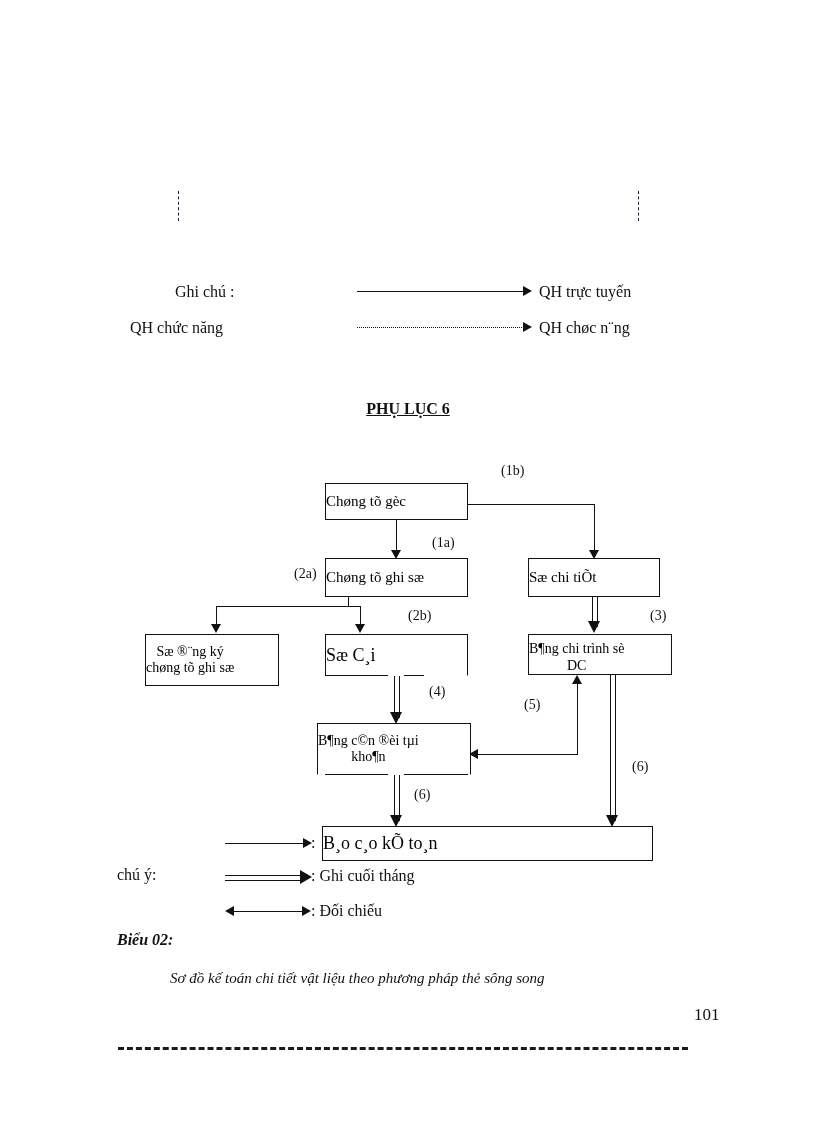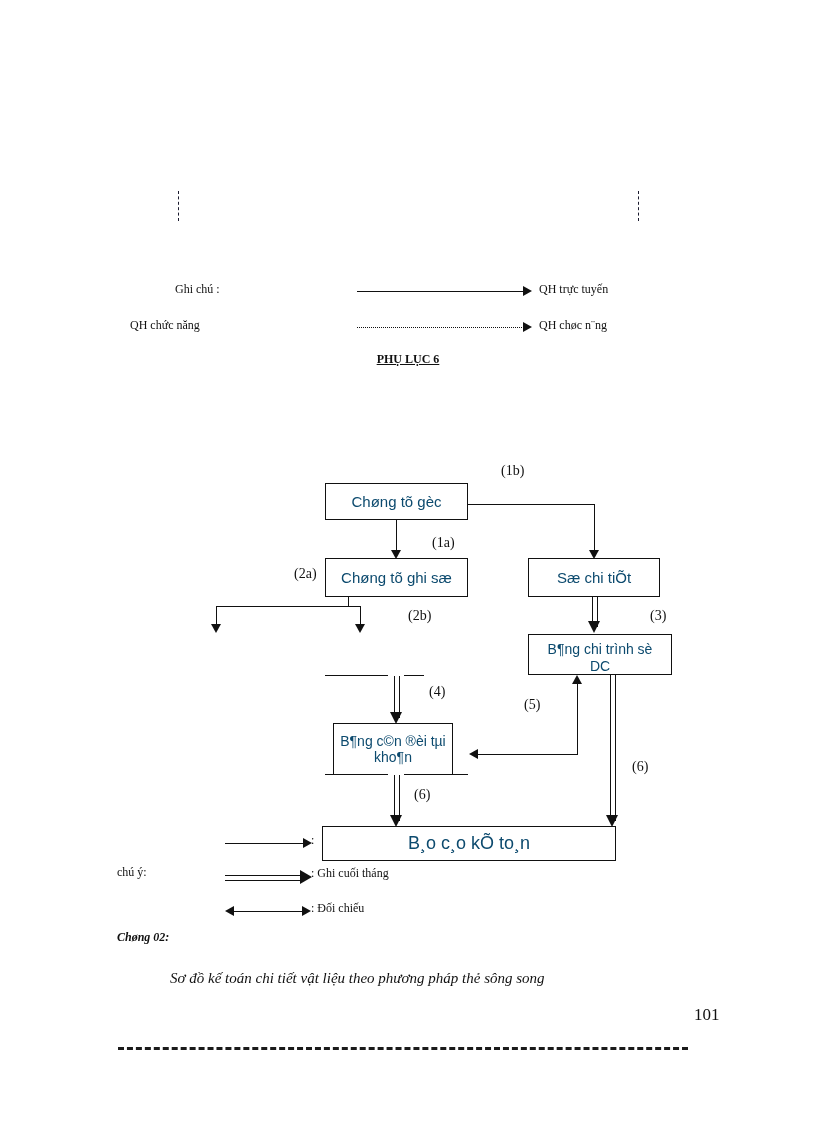--- a/index.html
+++ b/index.html
@@ -21,26 +21,26 @@
   }
   .abs { position: absolute; }
 
   
   .txt {
     font-family: "Liberation Serif", "DejaVu Serif", serif;
     color: #111111;
     white-space: nowrap;
     line-height: 1.1;
   }
-  .t16 { font-size: 12px; }
+  .t16 { font-size: 16px; }
   .t15 { font-size: 15px; }
   .t14 { font-size: 14px; }
   .bold { font-weight: bold; }
   .ital { font-style: italic; }
-  .ul { text-decoration: underline; }
+  .ul { text-decoration: underline; margin-top: 47px; }
   .center { text-align: center; }
 
   
   .cropmark {
     width: 0px;
     border-left: 1px dashed #1a1a2e;
     height: 30px;
   }
 
   
@@ -104,24 +104,24 @@
     border-top: 1.2px solid #111;
   }
 
   
   .fbox {
     border: 1.4px solid #111;
     background: #ffffff;
     box-sizing: border-box;
     display: flex;
     align-items: center;
-    justify-content: center;
+    justify-content: flex-start;
     text-align: center;
-    font-family: Liberation Sans, sans-serif;
-    color: #0c4a6e;
+    font-family: Liberation Serif, serif;
+    color: #000000;
     overflow: hidden;
   }
   .fbox .lbl { line-height: 1.15; }
 
   
   .fbox.gap-br { border-bottom-color: transparent; }
   .gapline {
     height: 0;
     border-top: 1.4px solid #111;
   }
@@ -200,58 +200,67 @@
   </div>
 
   <div class="abs fbox" style="left:325px; top:558px; width:143px; height:39px;">
     <span class="lbl t15">Chøng tõ ghi sæ</span>
   </div>
 
   <div class="abs fbox" style="left:528px; top:558px; width:132px; height:39px;">
     <span class="lbl t15">Sæ chi tiÕt</span>
   </div>
 
-
+  <div class="abs fbox" style="left:145px; top:634px; width:134px; height:52px;">
+    <div>
+      <div class="lbl t14">Sæ ®¨ng ký</div>
+      <div class="lbl t14">chøng tõ ghi sæ</div>
+    </div>
+  </div>
+
+  <div class="abs fbox gap-br" style="left:325px; top:634px; width:143px; height:42px;">
+    <span class="lbl t17" style="font-size:18px;">Sæ C¸i</span>
+  </div>
   <div class="abs gapline" style="left:325px; top:675px; width:63px;"></div>
   <div class="abs gapline" style="left:404px; top:675px; width:20px;"></div>
 
   <div class="abs fbox" style="left:528px; top:634px; width:144px; height:41px;">
     <div style="margin-top:6px;">
       <div class="lbl t14">B¶ng chi trình sè</div>
       <div class="lbl t14">DC</div>
     </div>
   </div>
 
-  <div class="abs fbox gap-br" style="left:333px; top:723px; width:120px; height:52px;">
+  <div class="abs fbox gap-br" style="left:317px; top:723px; width:154px; height:52px;">
     <div>
       <div class="lbl t14">B¶ng c©n ®èi tµi</div>
       <div class="lbl t14">kho¶n</div>
     </div>
   </div>
   <div class="abs gapline" style="left:325px; top:774px; width:63px;"></div>
   <div class="abs gapline" style="left:404px; top:774px; width:64px;"></div>
 
-  <div class="abs fbox" style="left:322px; top:826px; width:294px; height:35px;">
+  <div class="abs fbox" style="left:322px; top:826px; width:331px; height:35px;">
     <span class="lbl" style="font-size:18px;">B¸o c¸o kÕ to¸n</span>
   </div>
 
   <div class="abs txt t16" style="left:117px; top:866px;">chú ý:</div>
 
   <div class="abs hline-solid" style="left:225px; top:843px; width:79px;"></div>
   <div class="abs arrowhead-r" style="left:303px; top:838px;"></div>
   <div class="abs txt t16" style="left:311px; top:834px;">:</div>
 
   <div class="abs dbl-h" style="left:225px; top:875px; width:76px;"></div>
   <div class="abs arrowhead-r big" style="left:300px; top:870px;"></div>
   <div class="abs txt t16" style="left:311px; top:867px;">: Ghi cuối tháng</div>
 
   <div class="abs arrowhead-l" style="left:225px; top:906px;"></div>
   <div class="abs hline-solid" style="left:233px; top:911px; width:70px;"></div>
   <div class="abs arrowhead-r" style="left:302px; top:906px;"></div>
   <div class="abs txt t16" style="left:311px; top:902px;">: Đối chiếu</div>
 
-  <div class="abs txt t16 bold ital" style="left:117px; top:931px;">Chøng 02:</div>
+  <div class="abs txt t16 bold ital" style="left:117px; top:931px;">Biểu 02:</div>
   <div class="abs txt t15 ital" style="left:170px; top:970px;">Sơ đồ kế toán chi tiết vật liệu theo phương pháp thẻ sông song</div>
 
   <div class="abs footrule" style="left:118px; top:1047px; width:570px;"></div>
   <div class="abs txt pagenum" style="left:694px; top:1006px;">101</div>
 
 </div>
 
 </body></html>

